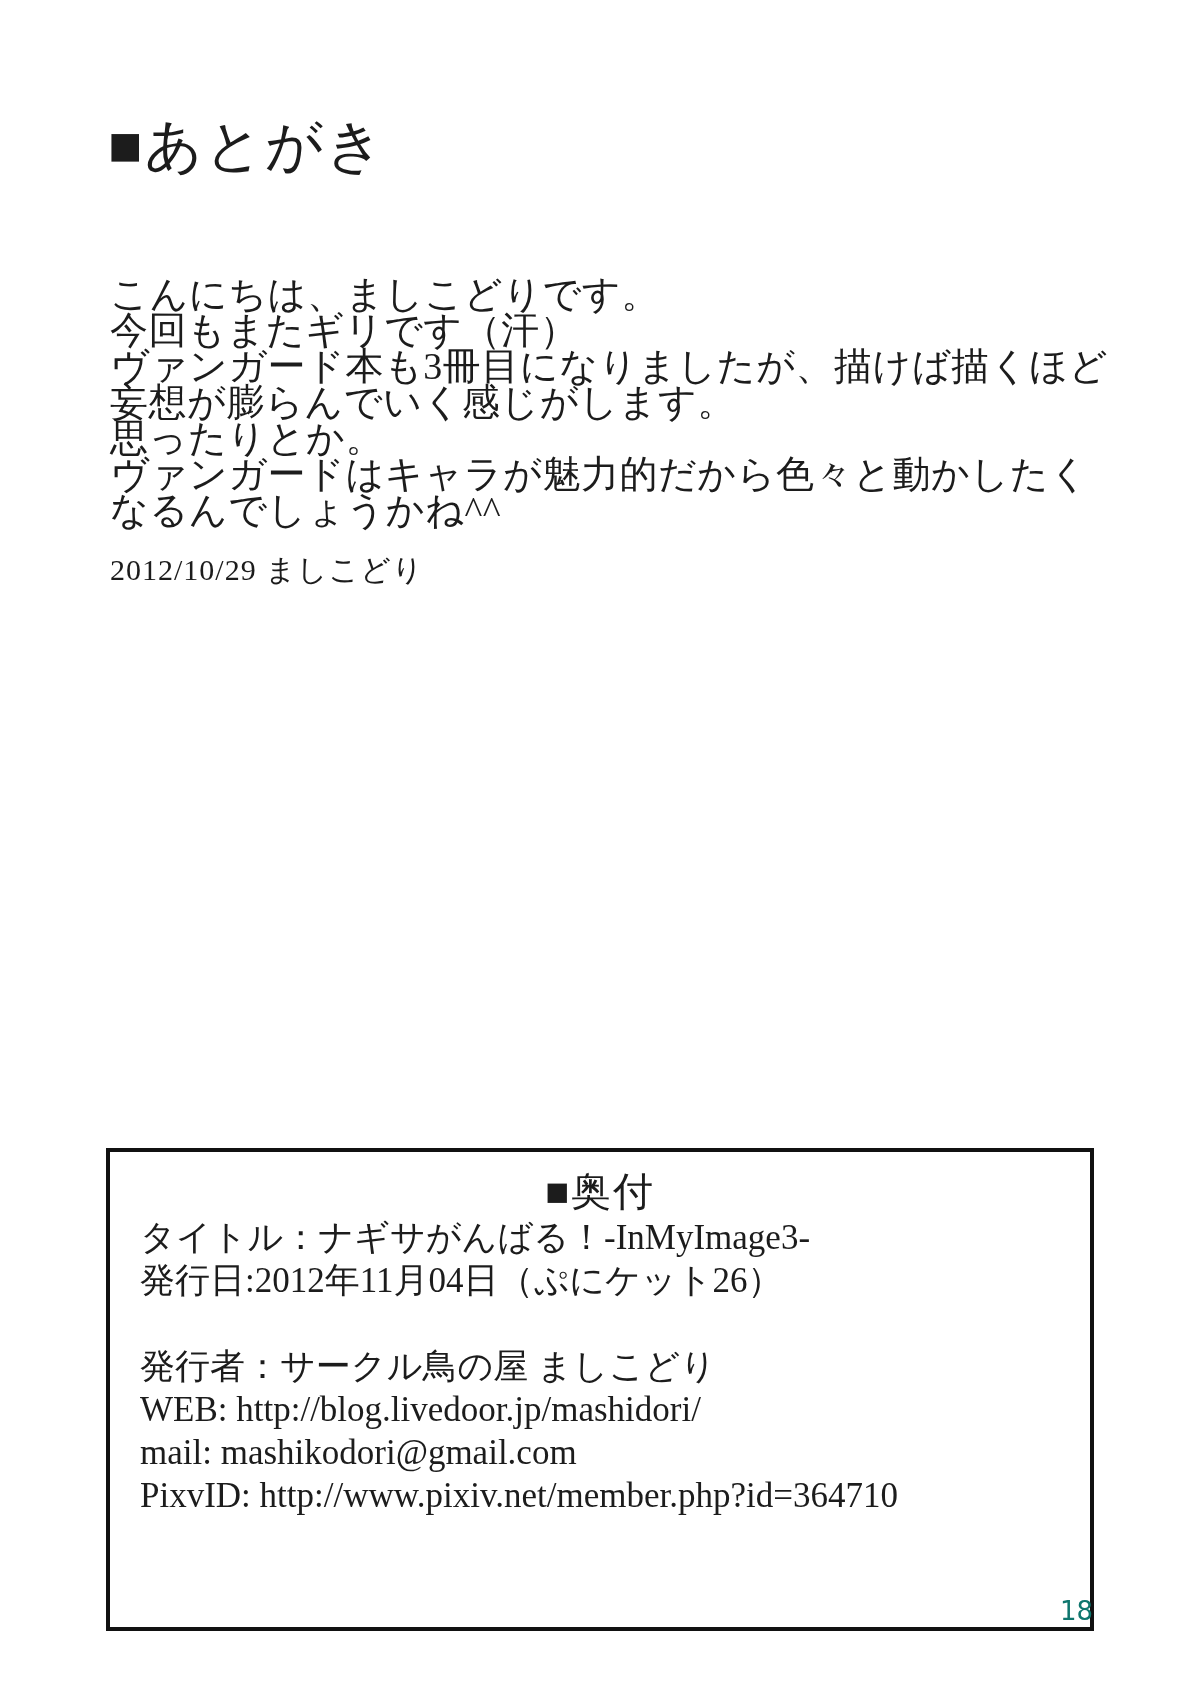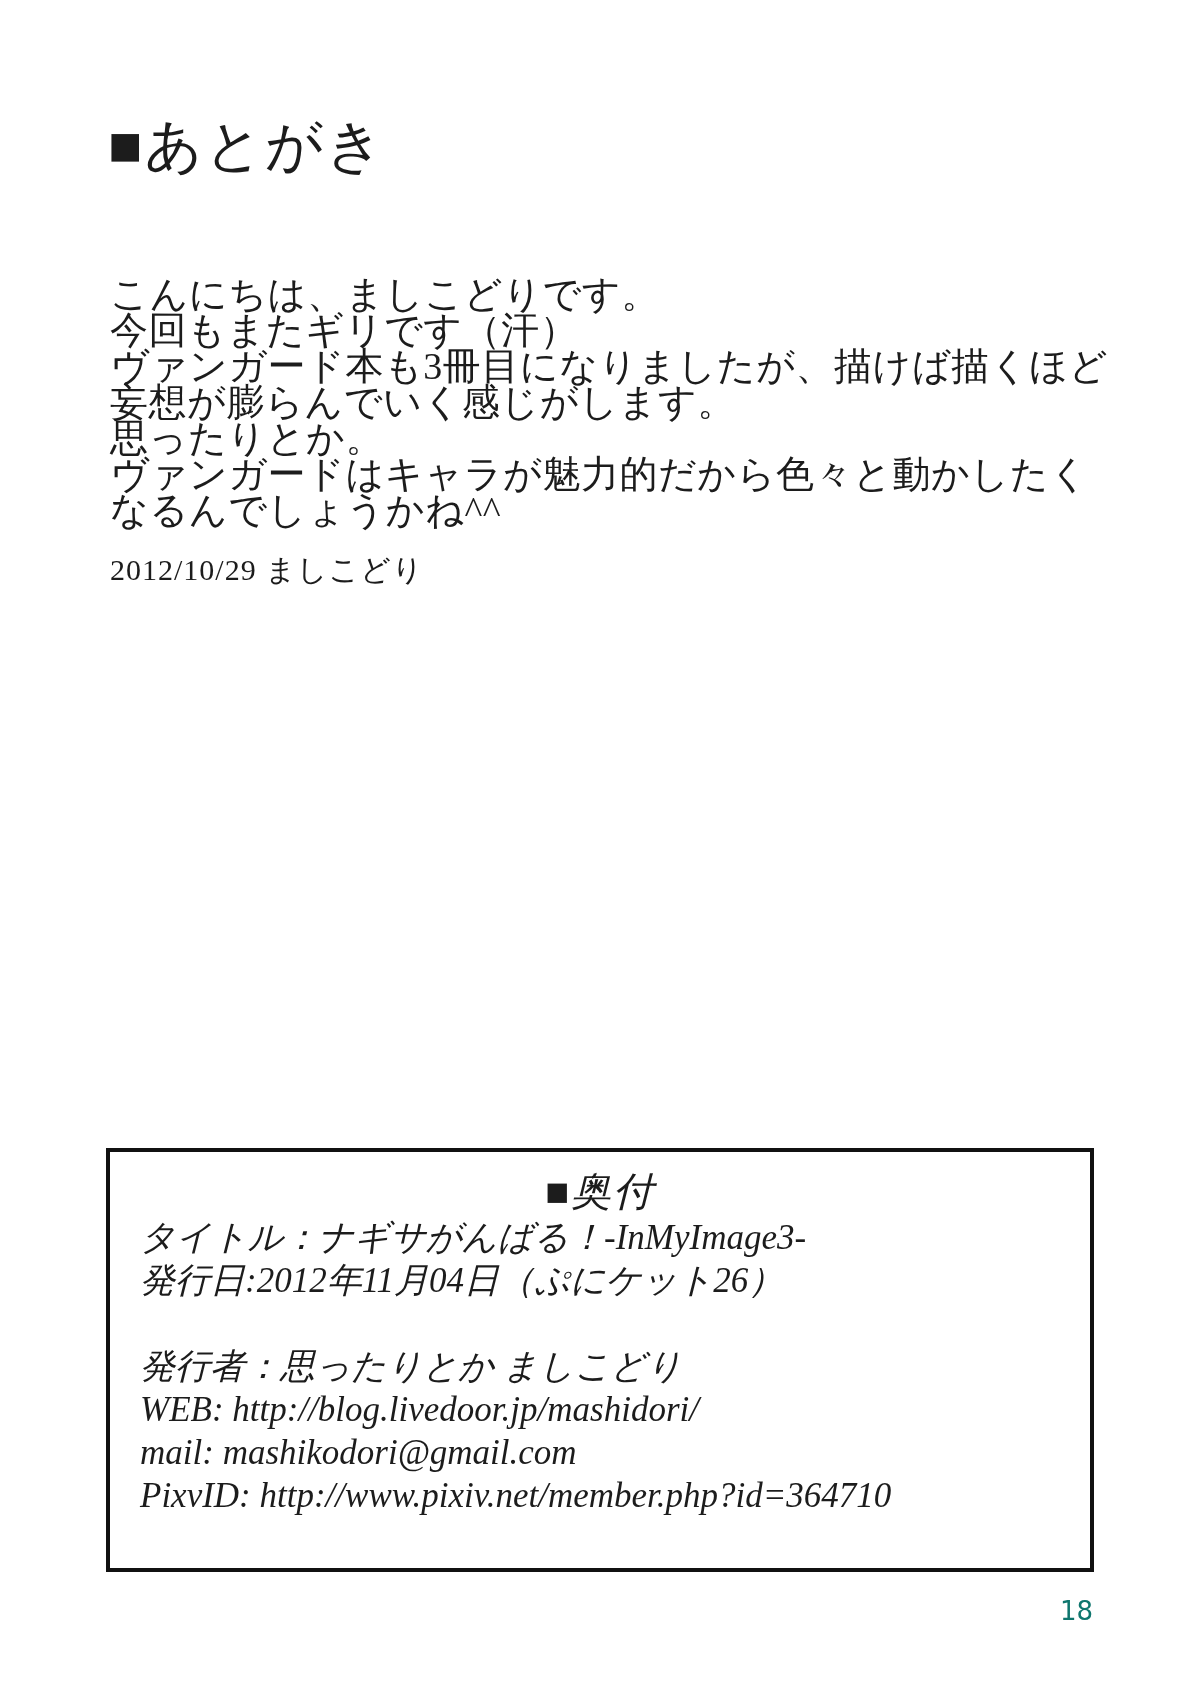--- a/index.html
+++ b/index.html
@@ -38,24 +38,23 @@
     top: 552px;
     font-size: 30px;
     line-height: 36px;
     letter-spacing: 1px;
   }
   .colophon-box {
     position: absolute;
     left: 106px;
     top: 1148px;
     width: 988px;
-    height: 424px;
+    height: 483px;
     border: 4px solid #111111;
     background: #ffffff;
-    font-style: italic;
   }
   .colophon-heading {
     margin-top: 16px;
     text-align: center;
     font-size: 40px;
     line-height: 1.2;
     letter-spacing: 2px;
   }
   .colophon-lines {
     margin: 0 0 0 30px;
@@ -91,21 +90,21 @@
   </div>
 
   <div class="afterword-date">2012/10/29 ましこどり</div>
 
   <div class="colophon-box">
     <div class="colophon-heading">■奥付</div>
     <div class="colophon-lines">
       <div class="colophon-line">タイトル：ナギサがんばる！-InMyImage3-</div>
       <div class="colophon-line">発行日:2012年11月04日（ぷにケット26）</div>
       <div class="colophon-line"></div>
-      <div class="colophon-line">発行者：思ったりとか ましこどり</div>
+      <div class="colophon-line">発行者：サークル鳥の屋 ましこどり</div>
       <div class="colophon-line">WEB: http://blog.livedoor.jp/mashidori/</div>
       <div class="colophon-line">mail: mashikodori@gmail.com</div>
       <div class="colophon-line">PixvID: http://www.pixiv.net/member.php?id=364710</div>
     </div>
   </div>
 
   <div class="page-number">18</div>
 
 </div>
 

